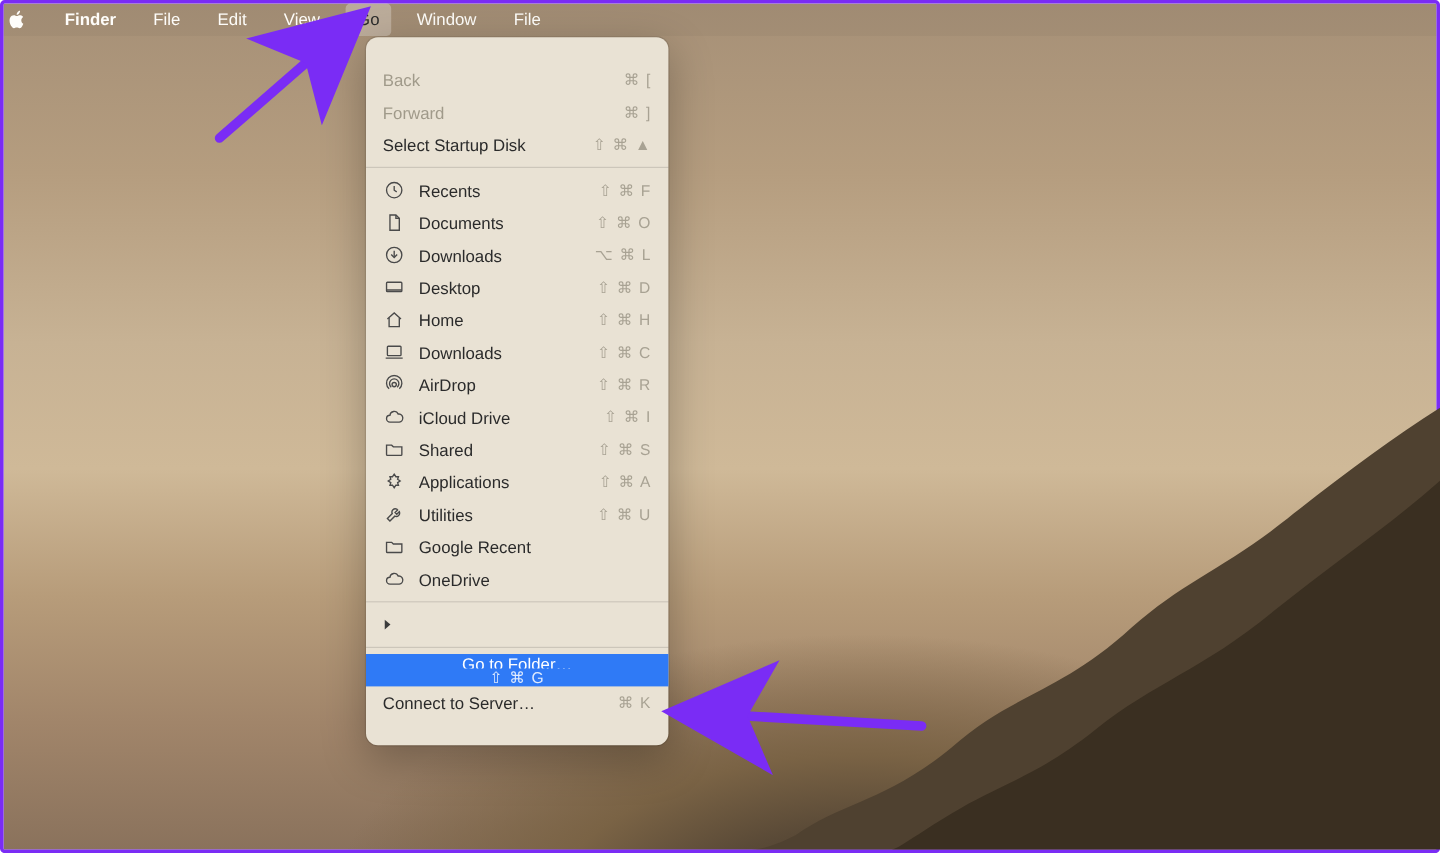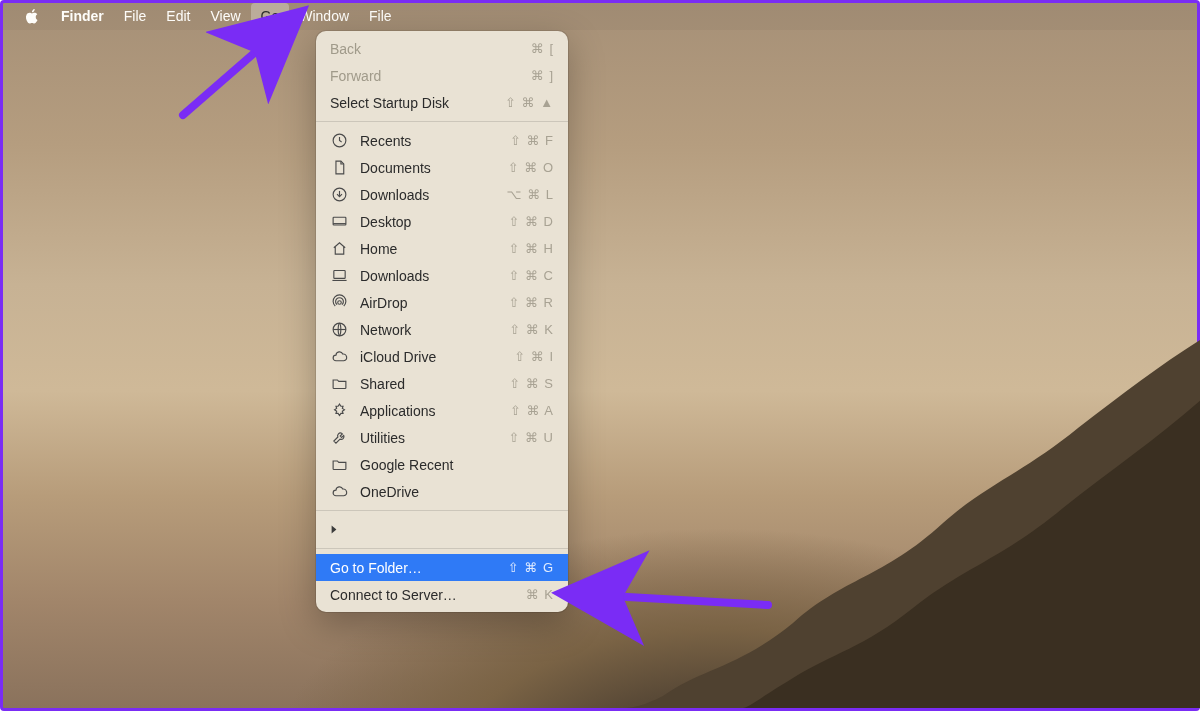--- a/index.html
+++ b/index.html
@@ -12,51 +12,50 @@
       linear-gradient(180deg, #a69077 0%, #b59d7f 20%, #c7b294 40%, #cfb998 55%, #b79c7a 70%, #a1856a 85%, #8a725c 100%);
     font-size: 15px;
   }
   .mountain {
     position: absolute; bottom: 0; left: 0; width: 1200px; height: 400px; pointer-events: none;
   }
 
   
   .menubar {
     position: absolute; top: 0; left: 0; right: 0; height: 27px;
-    display: flex; align-items: center; gap: 0;
-    padding-left: 18px;
+    display: flex; align-items: center; gap: 11px;
     color: #fefdfa; font-size: 14px;
     background: rgba(0,0,0,0.03);
   }
   .menubar .apple { width: 20px; display:flex; align-items:center; justify-content:center; margin-right: 10px;}
   .menubar .item { padding: 0 10px; height: 27px; line-height: 27px; cursor: default; }
   .menubar .bold { font-weight: 700; }
   .menubar .open { background: rgba(255,255,255,0.28); border-radius: 4px; color: #2c2c2c; }
 
   
   .dropdown {
-    position: absolute; top: 28px; left: 313px; width: 252px;
+    position: absolute; top: 28px; left: 302px; width: 252px;
     background: #e9e2d4; border-radius: 10px;
     box-shadow: 0 0 0 1px rgba(0,0,0,0.1), 0 12px 36px rgba(0,0,0,0.28);
-    padding: 4px 0;
+    padding: 22px 0;
     color: #2b2b2b;
   }
   .dd-row {
     position: relative;
     display: flex; align-items: center;
     height: 27px; padding: 0 14px;
     font-size: 14px;
   }
   .dd-row.disabled { color: #a09a8a; }
   .dd-row .ic { width: 18px; height: 18px; margin-right: 12px; display:flex; align-items:center; justify-content:center; flex: none;}
   .dd-row .ic svg { width: 17px; height: 17px; }
   .dd-row .lbl { flex: 1; white-space: nowrap; overflow: hidden; text-overflow: ellipsis;}
   .dd-row .sc  { flex: none; font-size: 13px; color: #a8a293; letter-spacing: 1px; font-family: -apple-system, Arial; }
   .dd-row .chevron { flex:none; color:#3b3b3b; }
-  .dd-row.highlight { background: #2f7af6; color: #fff; }
+  .dd-row.highlight { background: #2f7af6; color: #fff; flex-direction: column; }
   .dd-row.highlight .sc { color: rgba(255,255,255,0.85); }
   .dd-sep { height: 1px; background: rgba(0,0,0,0.12); margin: 5px 0; }
 
   
   .arrow { position: absolute; pointer-events: none; }
   .arrow svg { overflow: visible; }
 </style>
 </head>
 <body>
 
@@ -167,32 +166,20 @@
             <path d="M6 17a9 9 0 1 1 12 0"></path>
             <path d="M8.5 15a5.5 5.5 0 1 1 7 0"></path>
           </svg>
         </span>
       <span class="lbl">AirDrop</span>
       <span class="sc">⇧ ⌘ R</span>
     </div>
     <div class="dd-row">
       <span class="ic">
           <svg viewBox="0 0 24 24" fill="none" stroke="#4a4a4a" stroke-width="1.6">
-            <circle cx="12" cy="12" r="9"></circle>
-            <path d="M3 12h18"></path>
-            <path d="M12 3c2.5 2.5 2.5 15 0 18"></path>
-            <path d="M12 3c-2.5 2.5-2.5 15 0 18"></path>
-          </svg>
-        </span>
-      <span class="lbl">Network</span>
-      <span class="sc">⇧ ⌘ K</span>
-    </div>
-    <div class="dd-row">
-      <span class="ic">
-          <svg viewBox="0 0 24 24" fill="none" stroke="#4a4a4a" stroke-width="1.6">
             <path d="M7 18a4 4 0 0 1 0-8 5 5 0 0 1 9.6-1.5A4 4 0 1 1 18 18H7z"></path>
           </svg>
         </span>
       <span class="lbl">iCloud Drive</span>
       <span class="sc">⇧ ⌘ I</span>
     </div>
     <div class="dd-row">
       <span class="ic">
           <svg viewBox="0 0 24 24" fill="none" stroke="#4a4a4a" stroke-width="1.6">
             <path d="M3 7h6l2 2h10v9a1 1 0 0 1-1 1H4a1 1 0 0 1-1-1V7z"></path>

